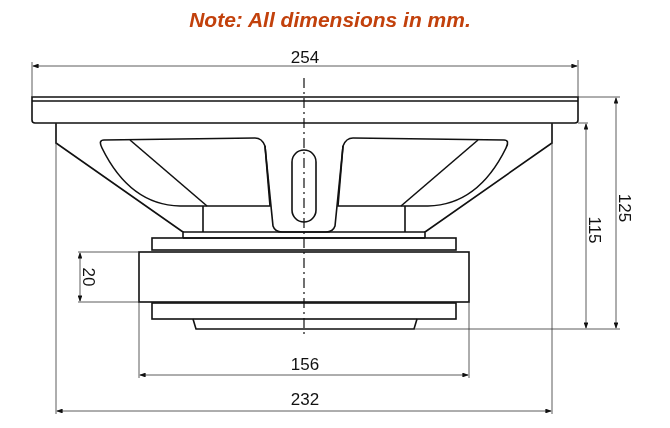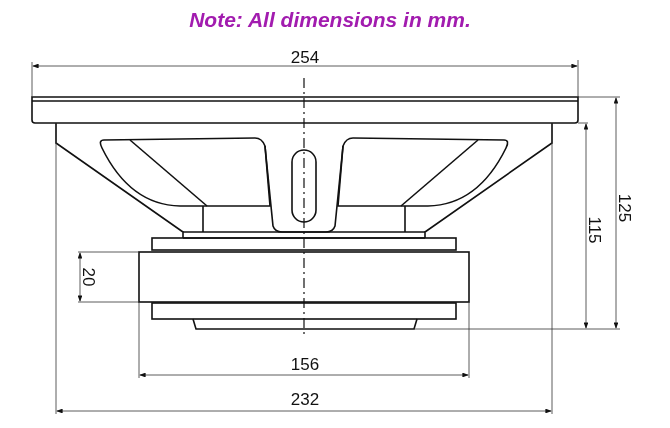--- a/index.html
+++ b/index.html
@@ -1,20 +1,20 @@
 <!DOCTYPE html>
 <html><head>
 <meta charset="utf-8">
 <style>
   html, body { margin: 0; padding: 0; background: #ffffff; }
   body { width: 670px; height: 428px; position: relative; overflow: hidden; }
   .note {
     position: absolute; left: 0; top: 8px; width: 660px; text-align: center;
     font-family: "Liberation Sans", sans-serif; font-weight: bold; font-style: italic;
-    font-size: 21px; color: #a21caf;
+    font-size: 21px; color: #c2410c;
   }
   svg { position: absolute; left: 0; top: 0; }
   .dimtext { font-family: "Liberation Sans", sans-serif; font-size: 17px; fill: #111; }
 </style>
 </head>
 <body>
 
 <div class="note">Note:  All dimensions in mm.</div>
 
 <svg width="670" height="428" viewBox="0 0 670 428">

